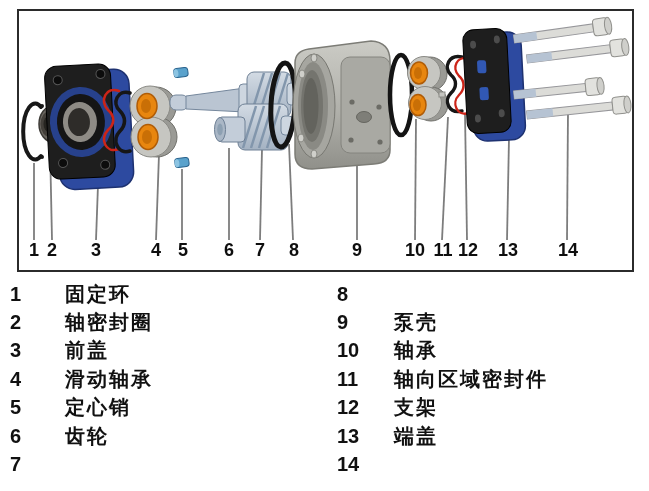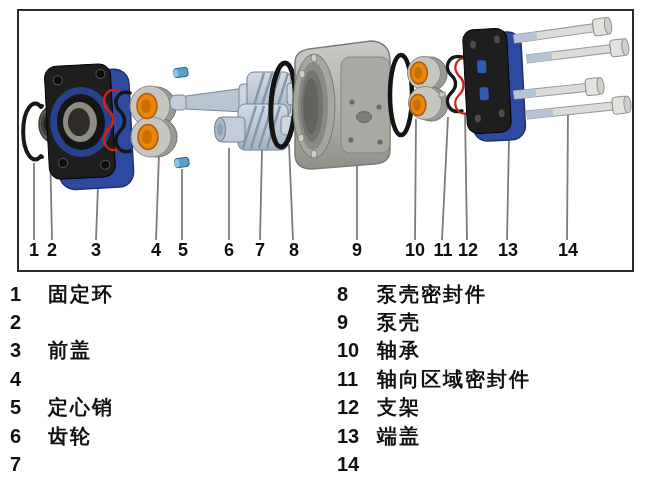--- a/index.html
+++ b/index.html
@@ -12,21 +12,21 @@
   .callout-num{position:absolute;top:229px;transform:translateX(-50%);
                font-size:18px;font-weight:700;color:#0e0e0e;line-height:20px;}
   .legend{position:absolute;top:280px;left:0;width:649px;}
   .legend-col{position:absolute;top:0;}
   .legend-col.left{left:10px;width:300px;}
   .legend-col.right{left:337px;width:305px;}
   .legend-row{display:flex;align-items:center;height:28.4px;}
   .legend-no{display:inline-block;font-size:20px;font-weight:700;flex:0 0 auto;}
   .legend-col.left  .legend-no{width:38px;}
   .legend-col.right .legend-no{width:40px;}
-  .legend-label{font-size:20px;font-weight:700;letter-spacing:2px;white-space:nowrap;}
+  .legend-label{font-size:20px;font-weight:700;letter-spacing:2px;white-space:nowrap;margin-left:17px;}
 </style>
 </head>
 <body>
 
 <div class="frame">
   <svg viewBox="0 0 613 259">
     <defs>
       <linearGradient id="metal" x1="0" y1="0" x2="0" y2="1">
         <stop offset="0" stop-color="#cbcbc5"></stop>
         <stop offset="0.55" stop-color="#b0b0aa"></stop>
@@ -239,44 +239,45 @@
 </div>
 
 <div class="legend">
   <div class="legend-col left">
       <div class="legend-row">
         <span class="legend-no">1</span>
         <span class="legend-label">固定环</span>
       </div>
       <div class="legend-row">
         <span class="legend-no">2</span>
+        <span class="legend-label">轴密封圈</span>
       </div>
       <div class="legend-row">
         <span class="legend-no">3</span>
         <span class="legend-label">前盖</span>
       </div>
       <div class="legend-row">
         <span class="legend-no">4</span>
+        <span class="legend-label">滑动轴承</span>
       </div>
       <div class="legend-row">
         <span class="legend-no">5</span>
         <span class="legend-label">定心销</span>
       </div>
       <div class="legend-row">
         <span class="legend-no">6</span>
         <span class="legend-label">齿轮</span>
       </div>
       <div class="legend-row">
         <span class="legend-no">7</span>
       </div>
     </div>
   <div class="legend-col right">
       <div class="legend-row">
         <span class="legend-no">8</span>
-        <span class="legend-label">泵壳密封件</span>
       </div>
       <div class="legend-row">
         <span class="legend-no">9</span>
         <span class="legend-label">泵壳</span>
       </div>
       <div class="legend-row">
         <span class="legend-no">10</span>
         <span class="legend-label">轴承</span>
       </div>
       <div class="legend-row">

